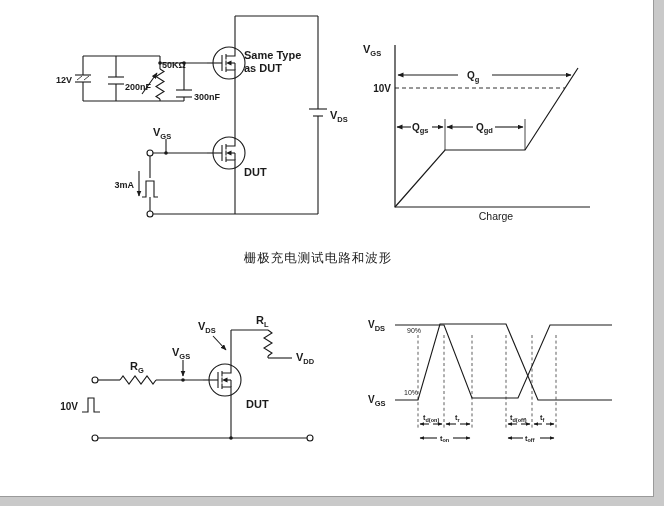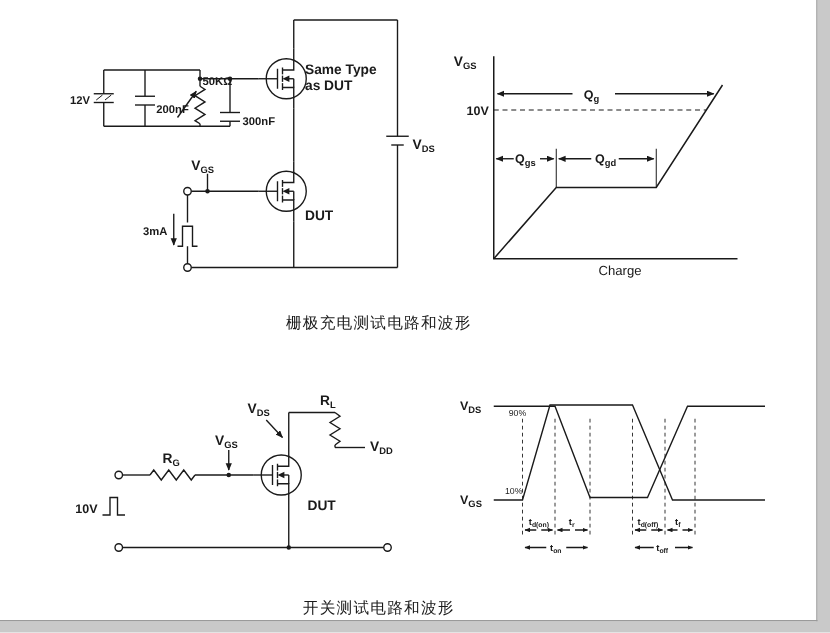--- a/index.html
+++ b/index.html
@@ -18,21 +18,21 @@
   text{fill:#1a1a1a;stroke:none;font-family:"Liberation Sans","DejaVu Sans",sans-serif;}
   .t11{font-size:11px;font-weight:bold;}
   .t10{font-size:10px;font-weight:bold;}
   .t9{font-size:9px;font-weight:bold;}
   .sub{font-size:7.5px;font-weight:bold;}
   .tn10{font-size:10.5px;font-weight:normal;}
   .t7{font-size:7.5px;font-weight:bold;}
   .sub5{font-size:5.5px;font-weight:bold;}
   .t7n{font-size:7px;font-weight:normal;}
   .caption{position:absolute;left:0;width:606px;text-align:center;font-size:12.5px;
-           letter-spacing:1px;color:#1a1a1a;}
+           letter-spacing:1px;color:#1a1a1a;padding-left:15px;}
 </style>
 </head>
 <body>
 
 <div id="stage">
 <div id="page">
 
 <svg width="0" height="0" class="abs" aria-hidden="true">
   <defs>
     <g id="nmos">
@@ -301,16 +301,15 @@
     <line x1="186" y1="114" x2="194" y2="114" marker-end="url(#ar4)"></line>
     <text class="t7" x="180" y="110"><tspan>t</tspan><tspan class="sub5" dy="1.5">f</tspan></text>
   </g>
   <g>
     <line x1="163" y1="128" x2="148" y2="128" marker-end="url(#ar4)"></line>
     <line x1="180" y1="128" x2="194" y2="128" marker-end="url(#ar4)"></line>
     <text class="t7" x="165" y="130.5"><tspan>t</tspan><tspan class="sub5" dy="1.5">off</tspan></text>
   </g>
 </svg>
 
-<div class="caption" style="top:478px">开关测试电路和波形</div>
 
 </div>
 </div>
 
 </body></html>

